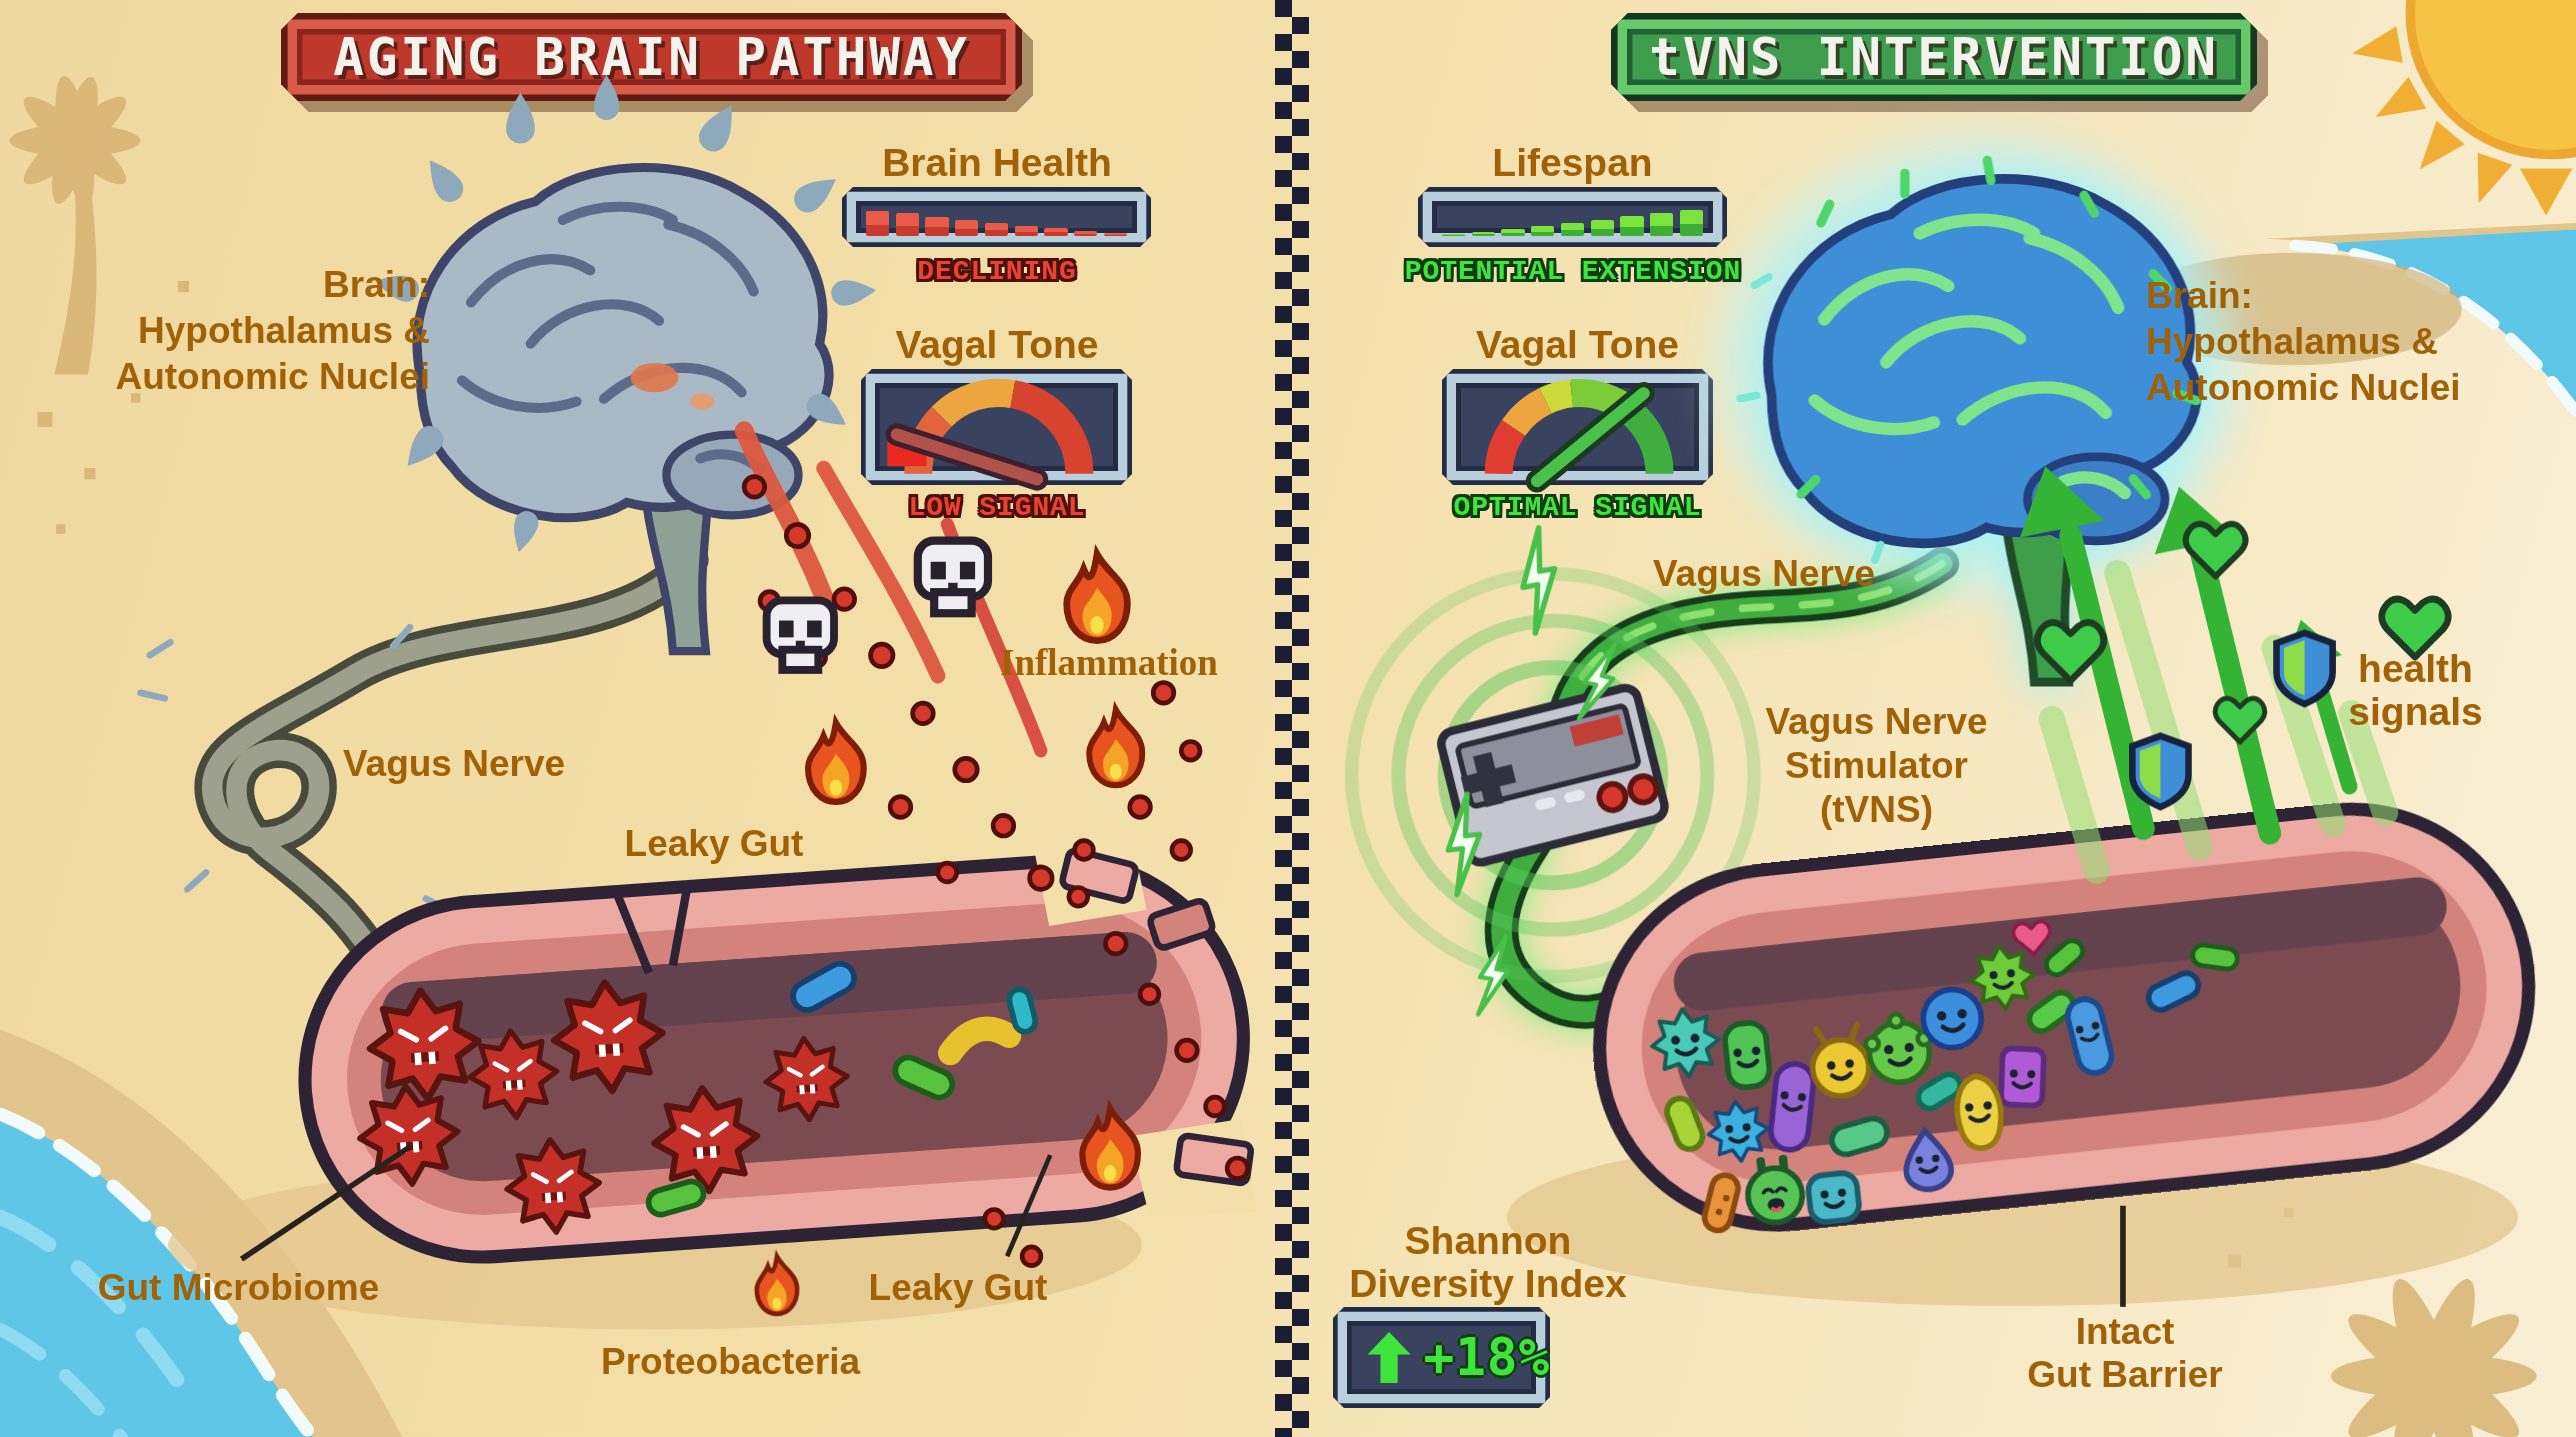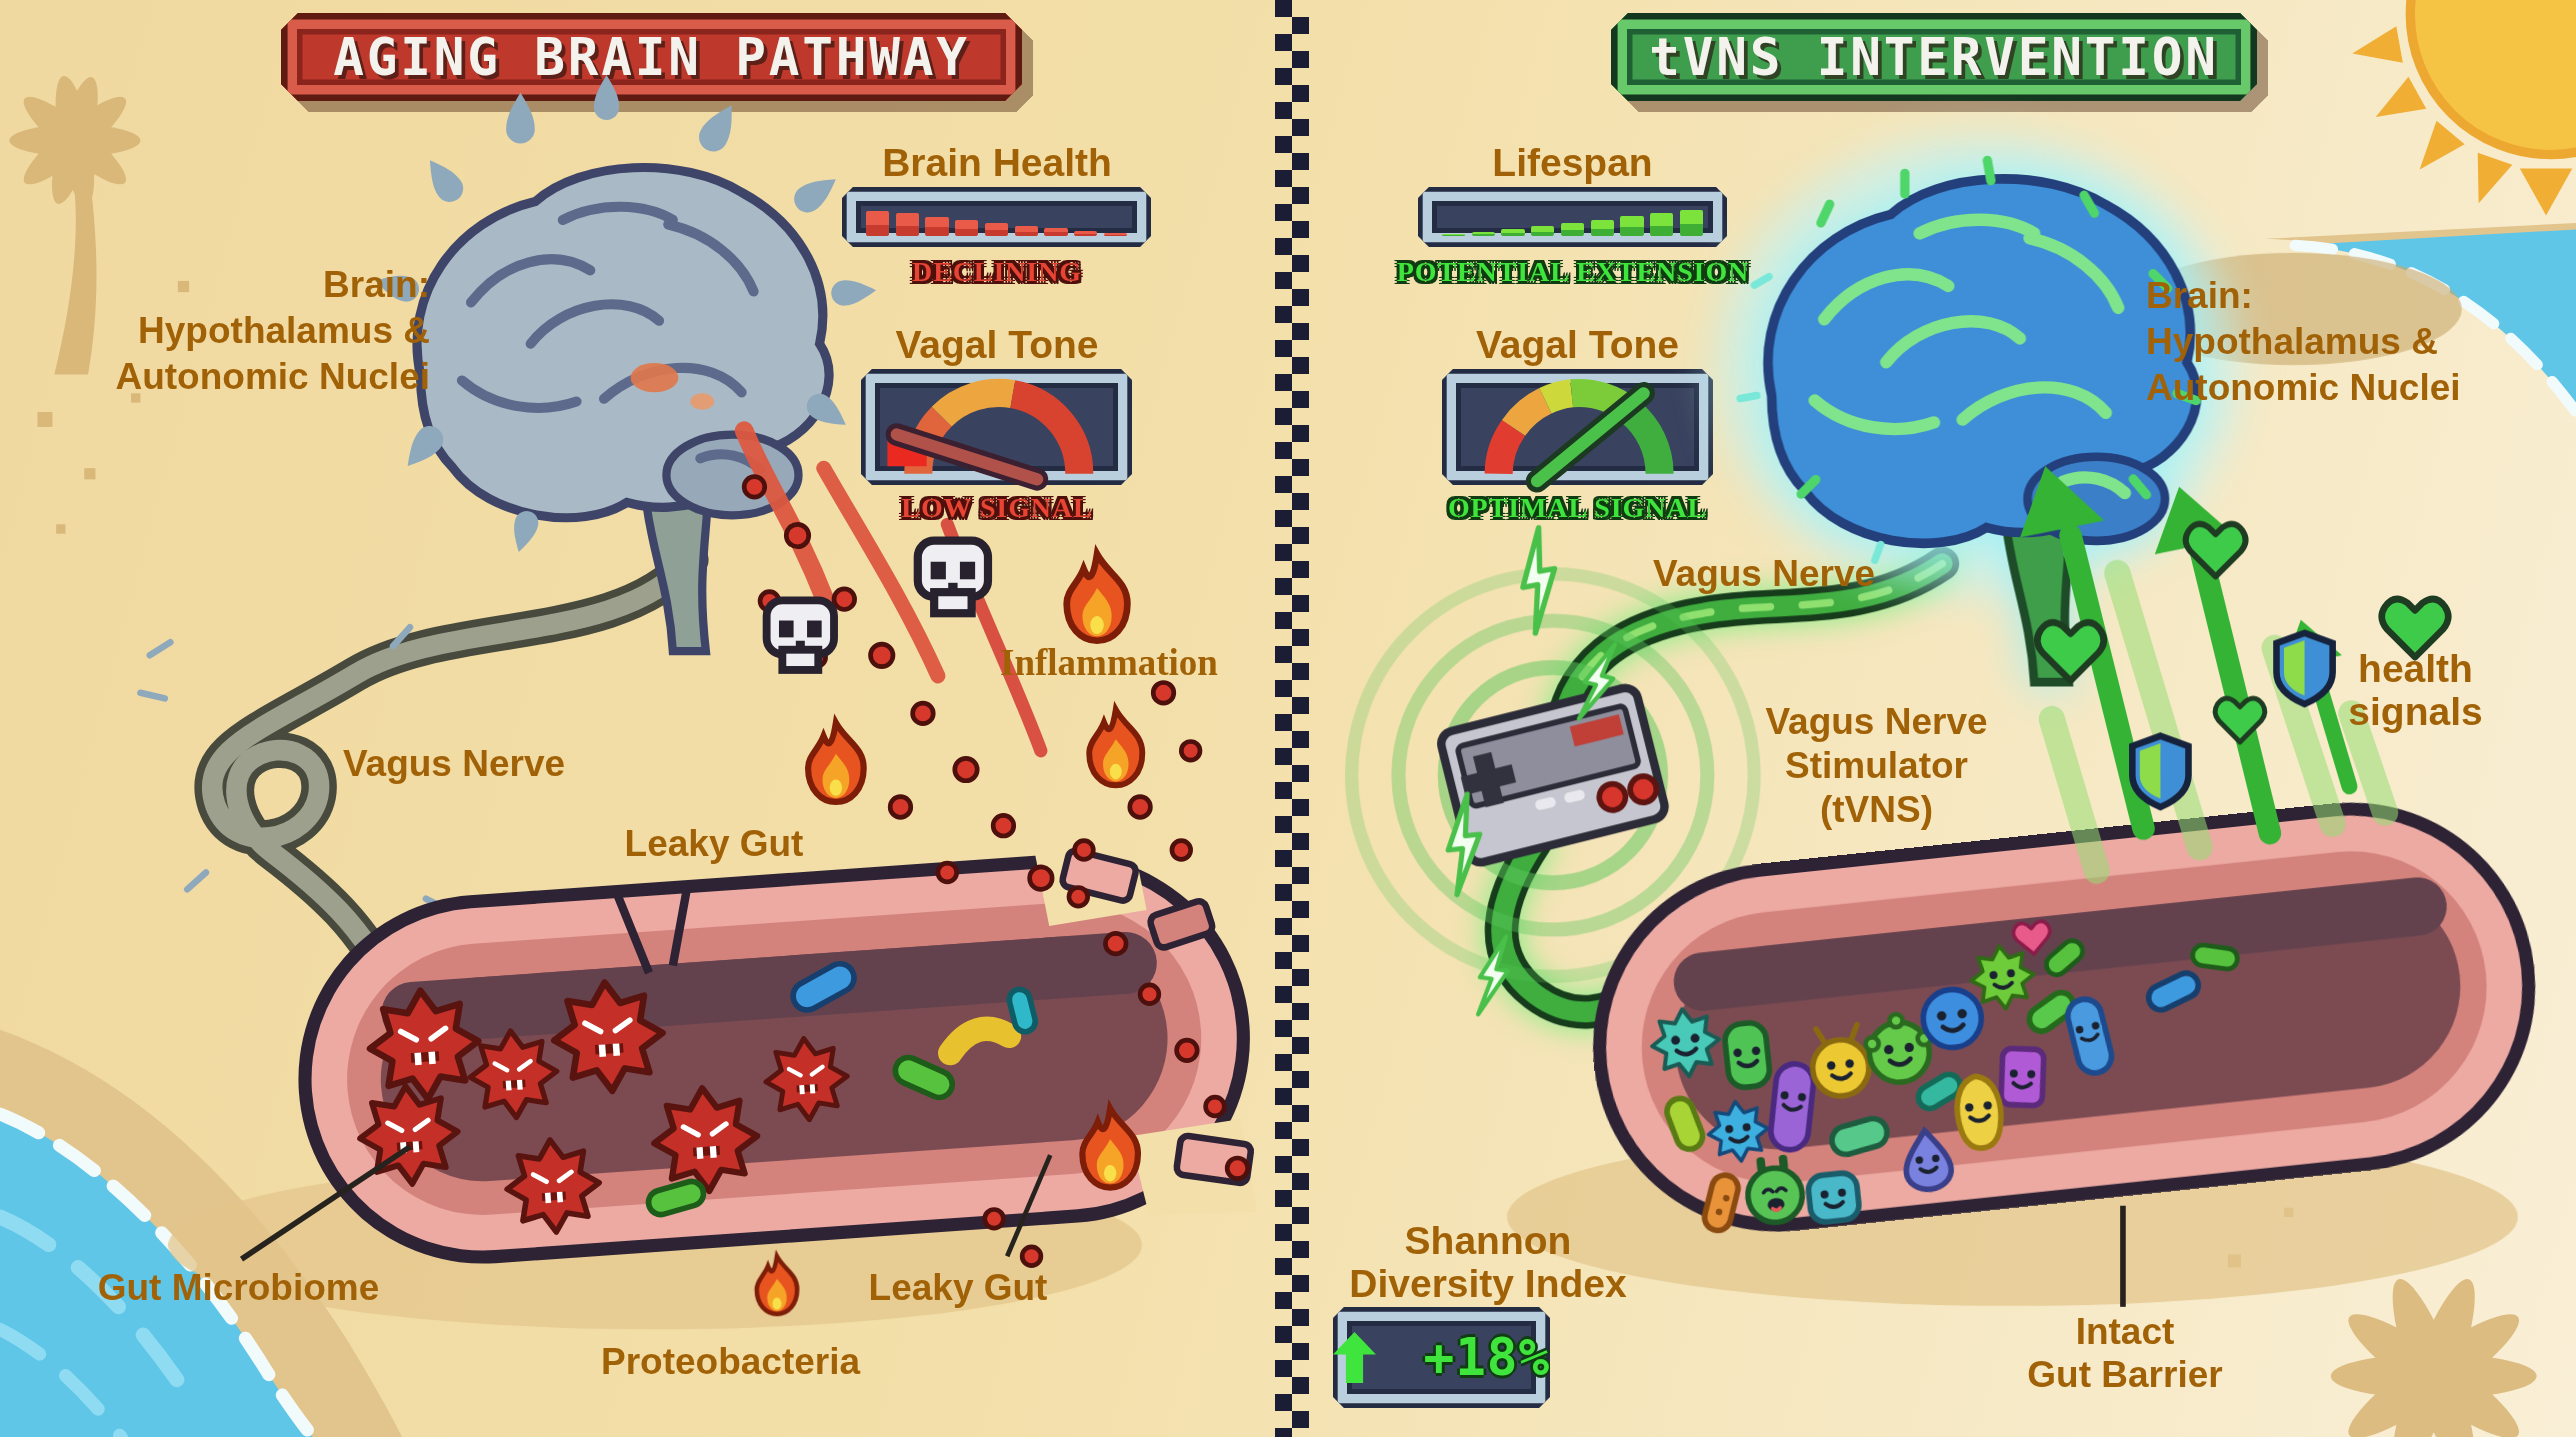--- a/index.html
+++ b/index.html
@@ -5,21 +5,21 @@
   html,body{margin:0;padding:0;}
   body{
     width:2576px;height:1438px;position:relative;overflow:hidden;
     background:linear-gradient(105deg,#f0d9a0 0%,#f3dfa9 45%,#f6e8c2 75%,#f9efd6 100%);
     font-family:"Liberation Sans",sans-serif;
   }
   .abs{position:absolute;}
   
   .lbl{font-weight:700;color:#a16207;text-align:center;line-height:1.18;}
   .f40{font-size:37px;} .f42{font-size:39px;}
-  .px{font-family:Liberation Serif, serif;font-weight:700;letter-spacing:0.9px;text-align:center;}
+  .px{font-family:Liberation Mono, monospace;font-weight:700;letter-spacing:0.9px;text-align:center;}
   .px-red{color:#e84434;font-size:28px;
     text-shadow:2.8px 0 0 #4e100c,-2.8px 0 0 #4e100c,0 2.8px 0 #4e100c,0 -2.8px 0 #4e100c,2.8px 2.8px 0 #4e100c,-2.8px -2.8px 0 #4e100c,2.8px -2.8px 0 #4e100c,-2.8px 2.8px 0 #4e100c;}
   .px-green{color:#3fe43c;font-size:28px;
     text-shadow:2.8px 0 0 #103c12,-2.8px 0 0 #103c12,0 2.8px 0 #103c12,0 -2.8px 0 #103c12,2.8px 2.8px 0 #103c12,-2.8px -2.8px 0 #103c12,2.8px -2.8px 0 #103c12,-2.8px 2.8px 0 #103c12;}
   
   .banner-wrap{filter:drop-shadow(11.2px 11.2px 0 rgba(82,44,24,.45));}
   .banner{width:100%;height:100%;display:flex;align-items:center;justify-content:center;
     clip-path:polygon(17px 0,calc(100% - 17px) 0,100% 17px,100% calc(100% - 17px),calc(100% - 17px) 100%,17px 100%,0 calc(100% - 17px),0 17px);}
   .banner.red{background:#bf382c;box-shadow:inset 0 0 0 6.6px #5f1b12,inset 0 0 0 16px #d95b4a,inset 0 0 0 21.5px #8a241c;}
   .banner.green{background:#3f9e4e;box-shadow:inset 0 0 0 6.6px #14381f,inset 0 0 0 16px #68c96a,inset 0 0 0 21.5px #1f6134;margin-left:20px;}
@@ -32,21 +32,21 @@
   .meter .bar{flex:1;border-radius:1.9px;}
   .meter.red .bar{background:linear-gradient(#ea5a48 0 55%,#c63b2e 55%);}
   .meter.green .bar{background:linear-gradient(#7ce23c 0 55%,#3fae35 55%);}
   .meter-inner{position:absolute;left:24px;right:24px;top:22.5px;bottom:11.2px;}
   
   .divider{left:1275px;top:0;width:34px;height:1438px;}
   .divider .c{position:absolute;top:0;height:100%;width:17px;}
   .divider .c.l{left:0;background:repeating-linear-gradient(180deg,#1a1d33 0 17px,transparent 17px 34px);}
   .divider .c.r{left:17px;background:repeating-linear-gradient(180deg,transparent 0 17px,#1a1d33 17px 34px);}
   
-  .badge{display:flex;align-items:center;justify-content:space-between;gap:13px;}
+  .badge{display:flex;align-items:center;justify-content:flex-end;gap:13px;}
   .badge .up{width:43px;height:51px;background:#3fe43c;filter:drop-shadow(2.8px 2.8px 0 #103c12);
     clip-path:polygon(50% 0,100% 44%,70% 44%,70% 100%,30% 100%,30% 44%,0 44%);}
   .badge .val{font-family:"DejaVu Sans Mono",monospace;font-weight:700;font-size:51px;color:#3fe43c;letter-spacing:0.9px;
     text-shadow:2.8px 0 0 #103c12,-2.8px 0 0 #103c12,0 2.8px 0 #103c12,0 -2.8px 0 #103c12;}
   svg{display:block;}
 </style>
 </head>
 <body>
 
 <div class="abs banner-wrap" style="left:281px;top:13px;width:741px;height:88px;">

